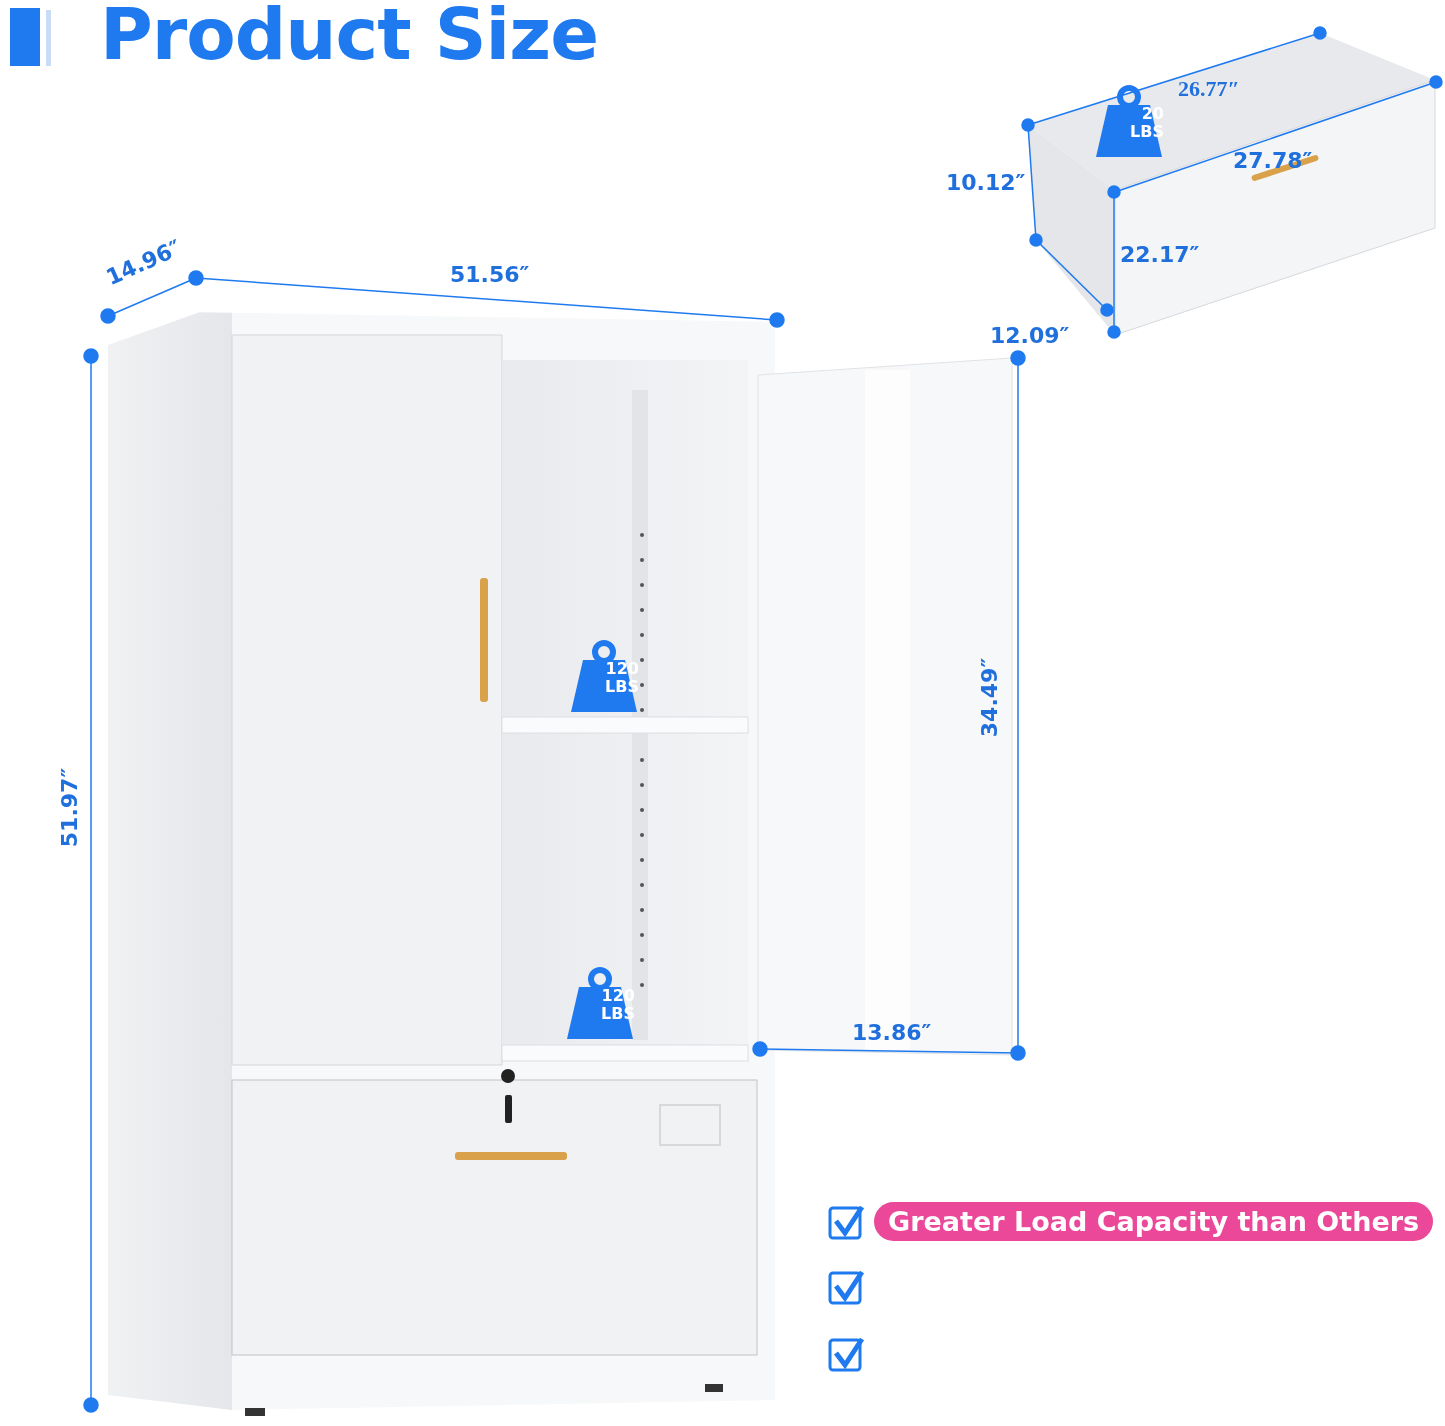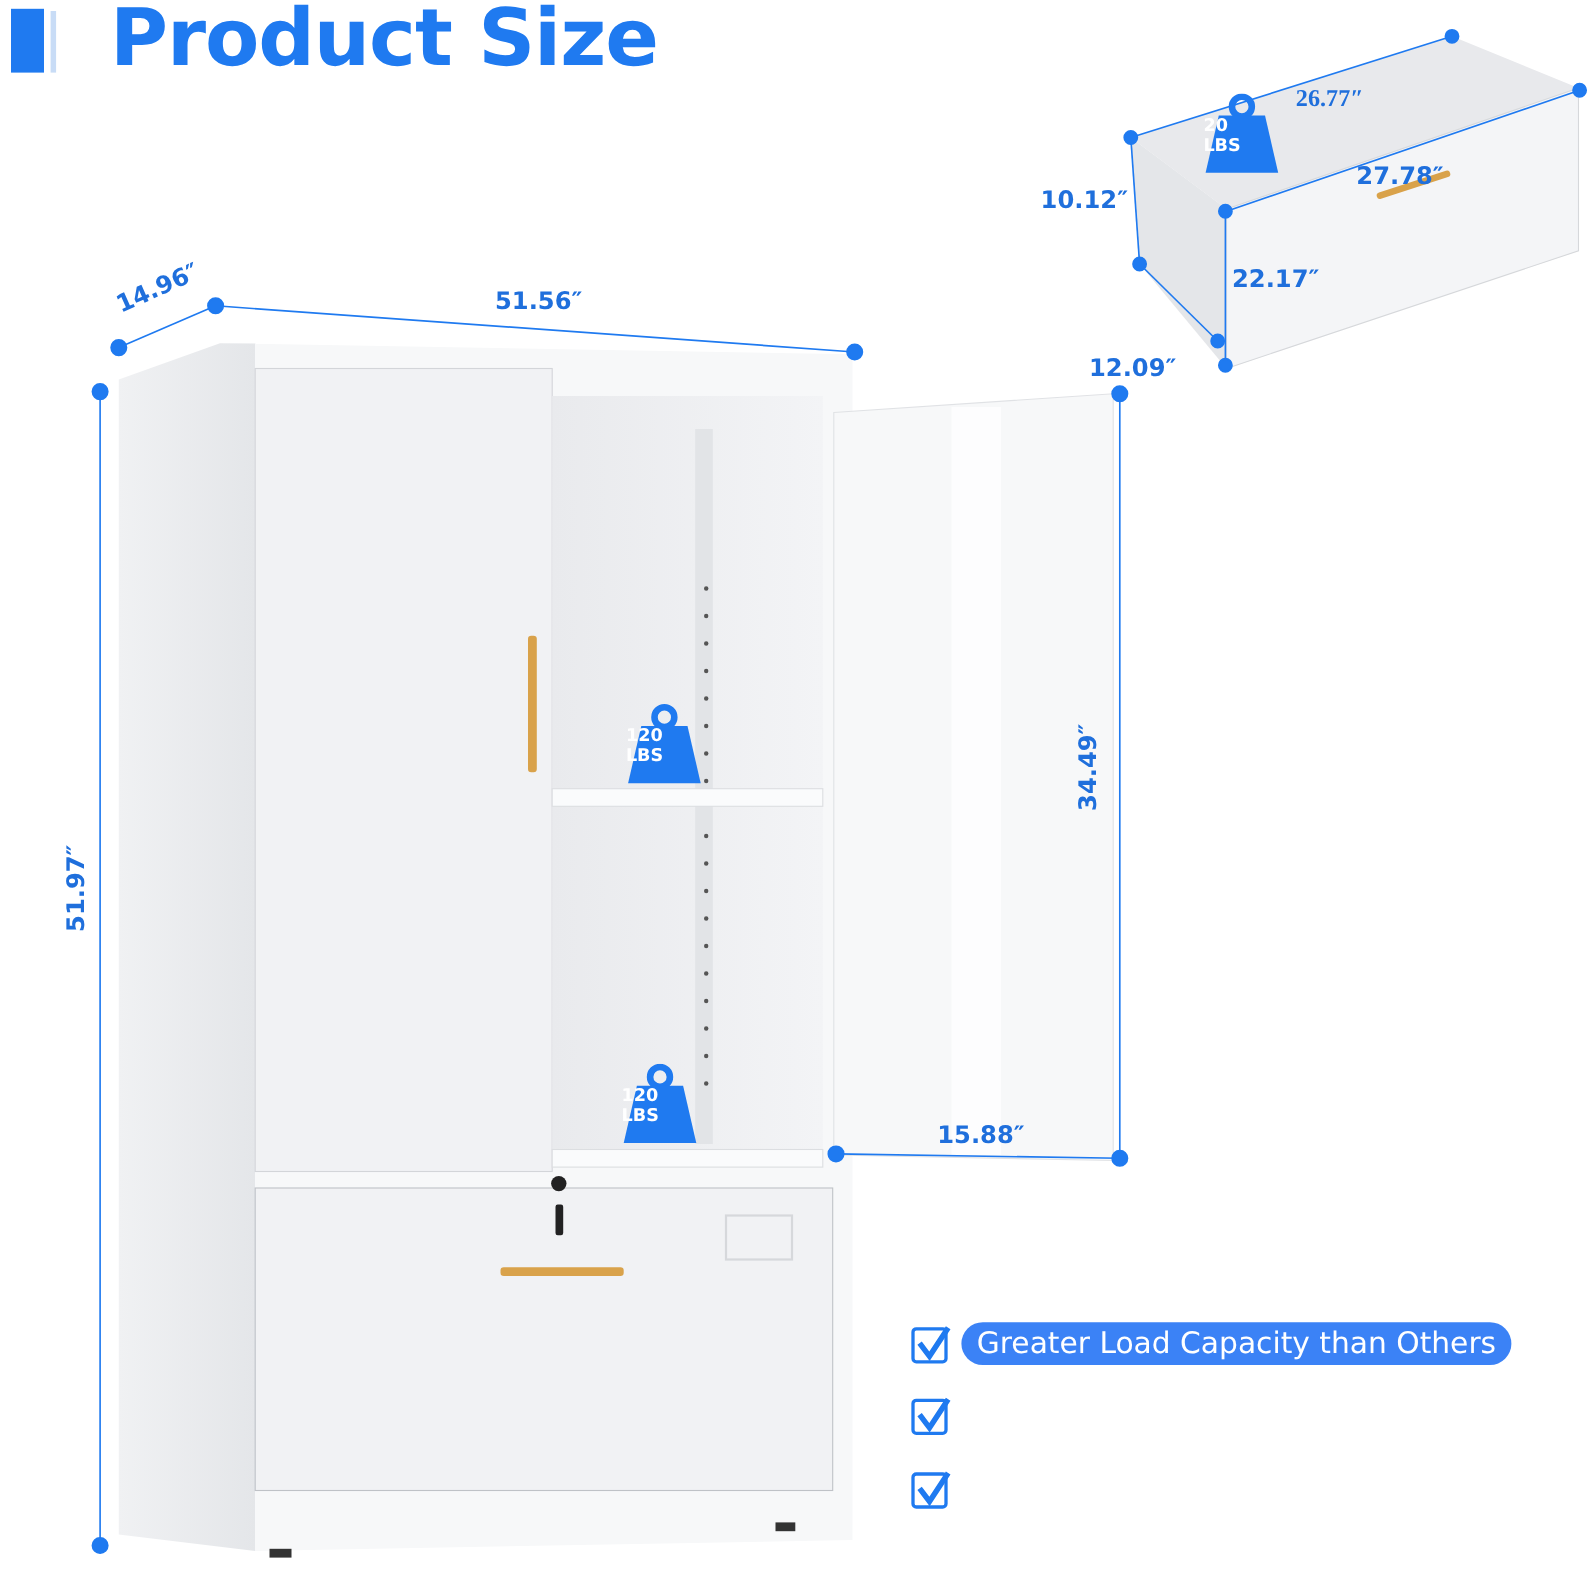--- a/index.html
+++ b/index.html
@@ -3,24 +3,24 @@
 <meta charset="utf-8">
 <style>
   html,body{margin:0;padding:0;background:#fff;}
   body{width:1445px;height:1426px;position:relative;overflow:hidden;font-family:"DejaVu Sans",sans-serif;}
   .abs{position:absolute;}
   .title-block{left:10px;top:8px;width:30px;height:58px;background:#1f7af0;}
   .title-bar{left:46px;top:10px;width:5px;height:56px;background:#c8dcf6;}
   .title{left:100px;top:-8px;font-size:72px;font-weight:bold;color:#1f7af0;letter-spacing:-1px;font-family:"DejaVu Sans",sans-serif;}
   .dim{color:#1f6fdc;font-weight:bold;font-size:22px;position:absolute;white-space:nowrap;}
   .weight{position:absolute;width:70px;height:70px;}
-  .weight .wt{position:absolute;left:0;top:20px;width:70px;text-align:left;color:#fff;font-weight:bold;font-size:16px;line-height:18px;}
+  .weight .wt{position:absolute;left:0;top:20px;width:70px;text-align:right;color:#fff;font-weight:bold;font-size:16px;line-height:18px;}
   .feat{position:absolute;left:828px;display:flex;align-items:center;}
   .chk{width:38px;height:38px;margin-right:8px;}
-  .pill{background:#3b82f6;color:#fff;font-weight:normal;font-size:27px;border-radius:22px;padding:4px 14px;white-space:nowrap;}
+  .pill{background:#ec4899;color:#fff;font-weight:bold;font-size:27px;border-radius:22px;padding:4px 14px;white-space:nowrap;}
 </style>
 </head>
 <body>
 
 <div class="abs title-block"></div>
 <div class="abs title-bar"></div>
 <div class="abs title">Product Size</div>
 
 <svg class="abs" style="left:0;top:0" width="1445" height="1426">
   <defs>
@@ -112,21 +112,21 @@
       <circle cx="1036" cy="240" r="6"></circle>
       <circle cx="1107" cy="310" r="6"></circle>
       <circle cx="1114" cy="332" r="6"></circle>
   </g>
 </svg>
 
 <div class="dim" style="left:104px;top:250px;transform:rotate(-24deg);">14.96″</div>
 <div class="dim" style="left:450px;top:262px;">51.56″</div>
 <div class="dim" style="left:30px;top:795px;transform:rotate(-90deg);">51.97″</div>
 <div class="dim" style="left:950px;top:685px;transform:rotate(-90deg);">34.49″</div>
-<div class="dim" style="left:852px;top:1020px;">15.88″</div>
+<div class="dim" style="left:852px;top:1020px;">13.86″</div>
 <div class="dim" style="left:1178px;top:76px;font-family:Liberation Serif, serif;">26.77″</div>
 <div class="dim" style="left:1233px;top:148px;">27.78″</div>
 <div class="dim" style="left:946px;top:170px;">10.12″</div>
 <div class="dim" style="left:1120px;top:242px;">22.17″</div>
 <div class="dim" style="left:990px;top:275px;margin-top:48px;">12.09″</div>
 
 <div class="weight" style="left:569px;top:640px;">
   <svg width="70" height="75">
       <circle cx="35" cy="12" r="9" fill="none" stroke="#1f7af0" stroke-width="6"></circle>
       <polygon points="14,20 56,20 68,72 2,72" fill="#1f7af0"></polygon>

